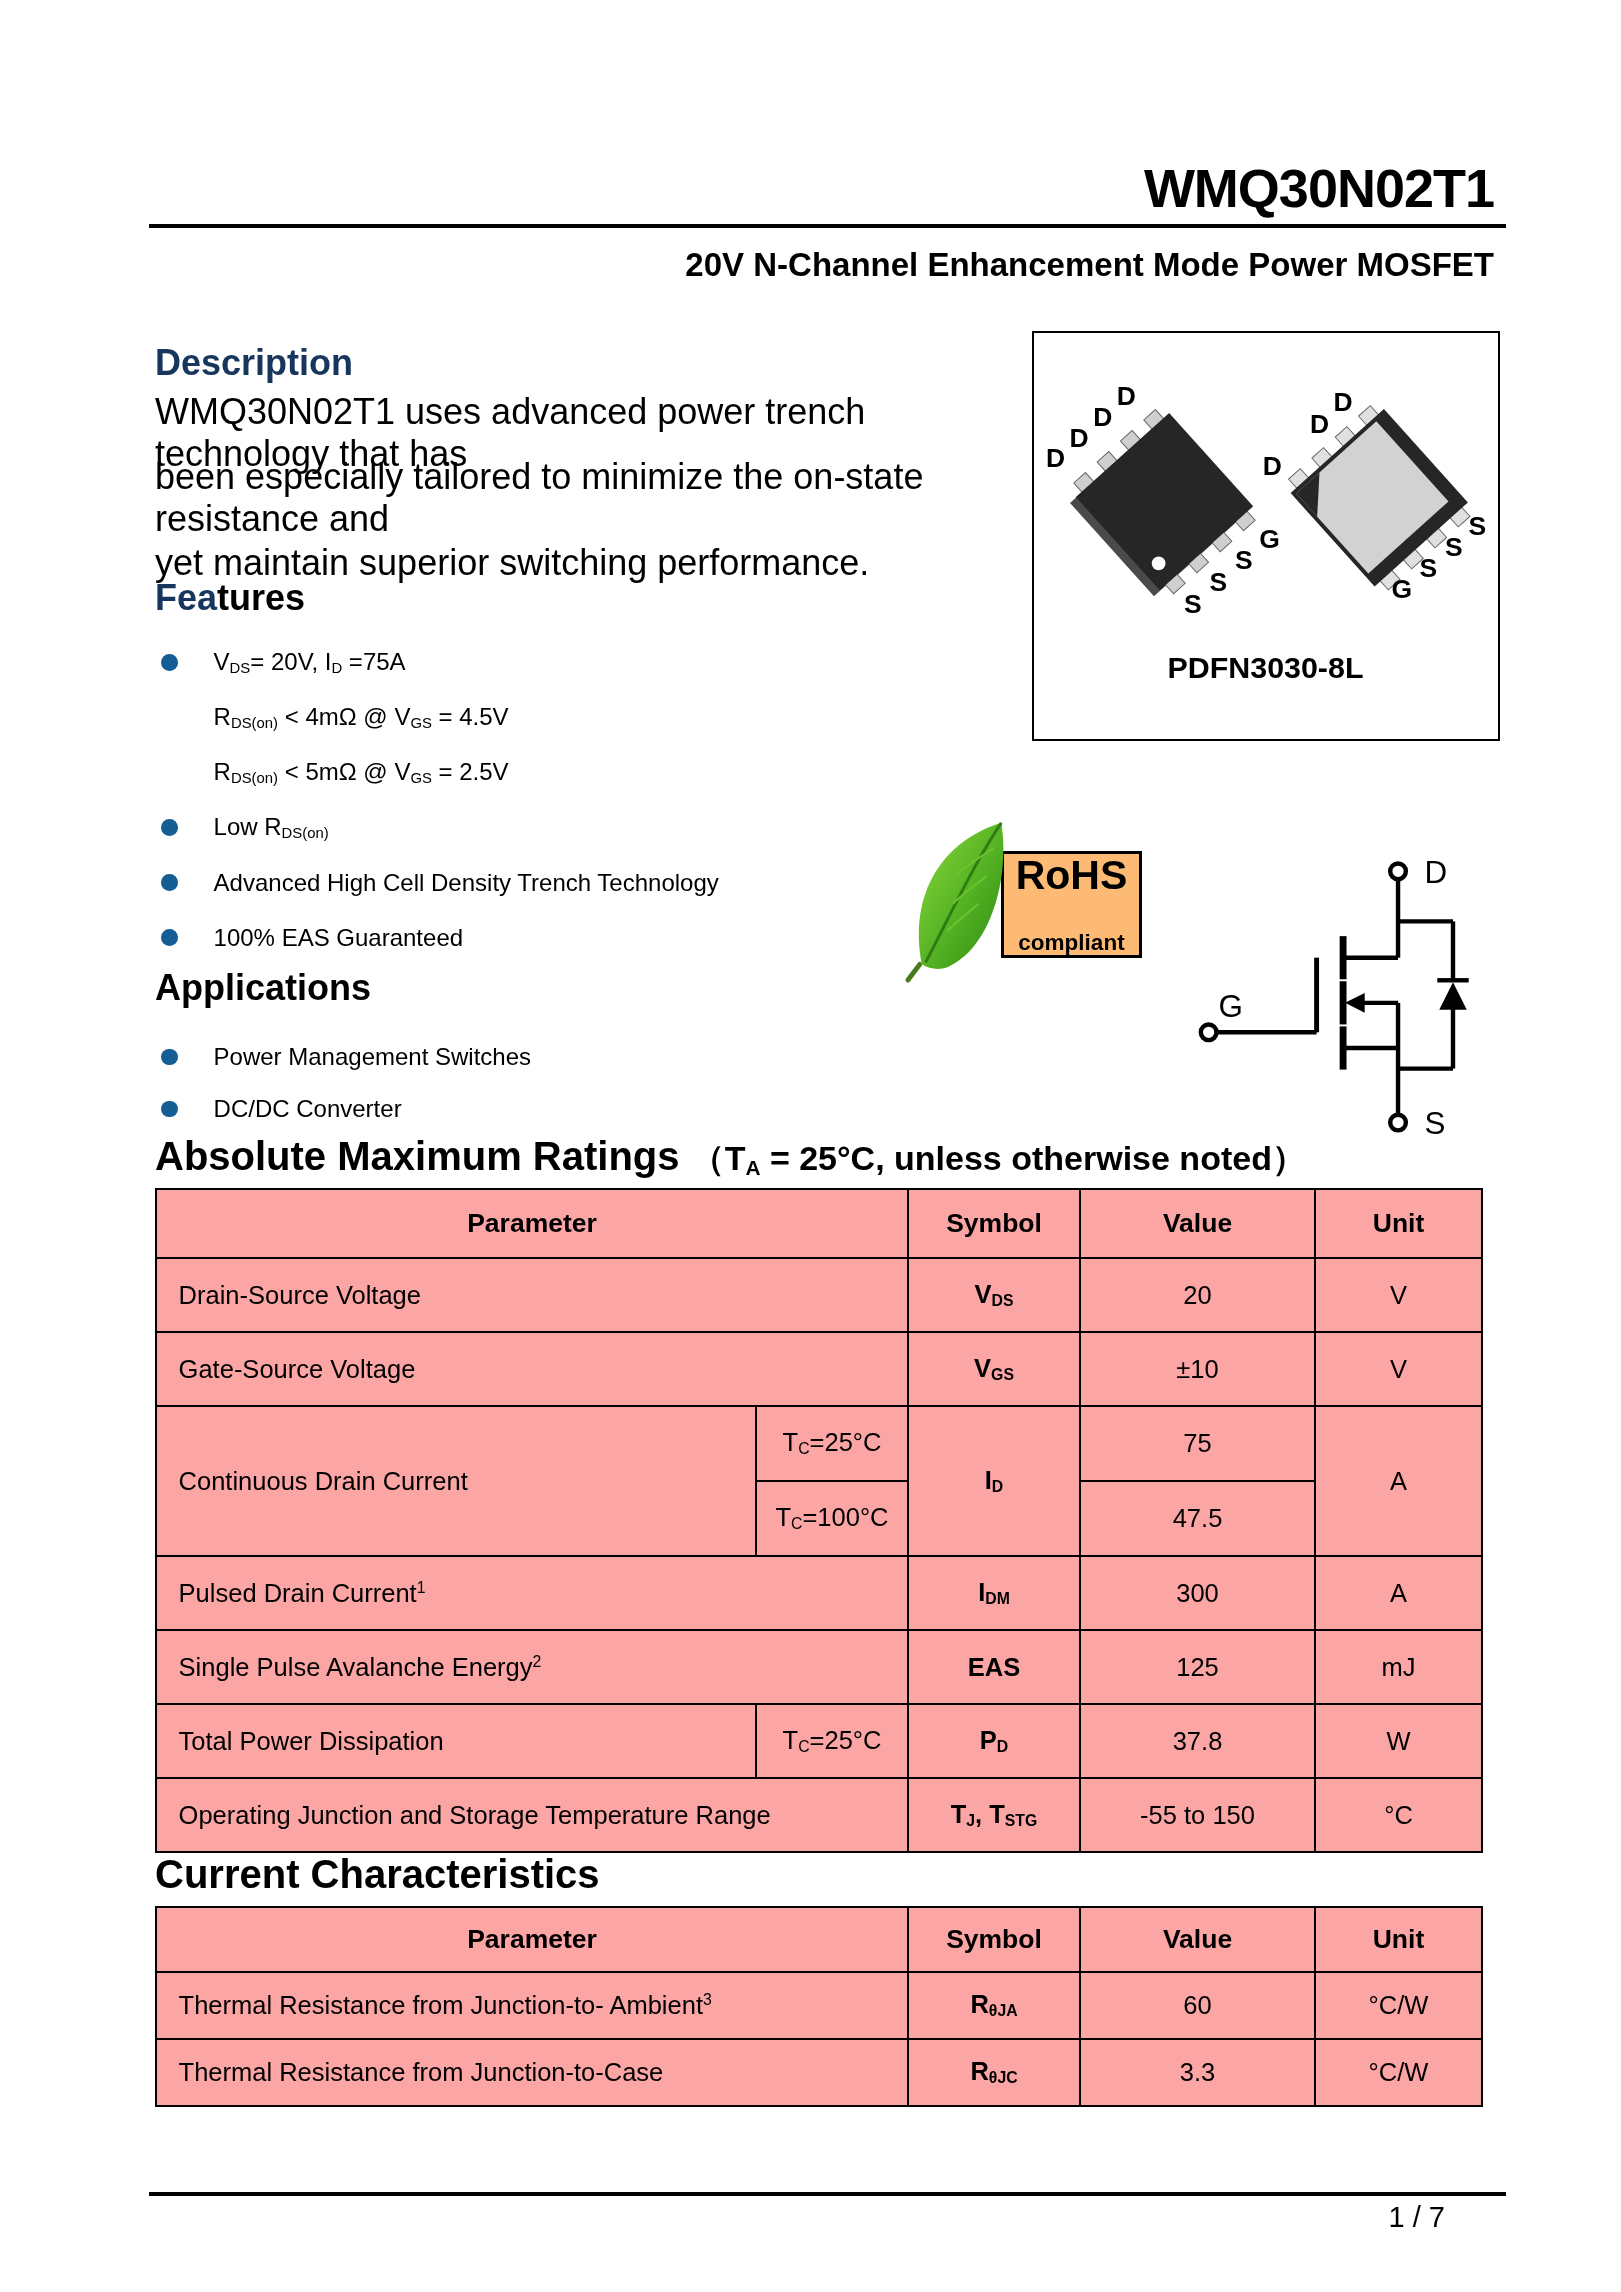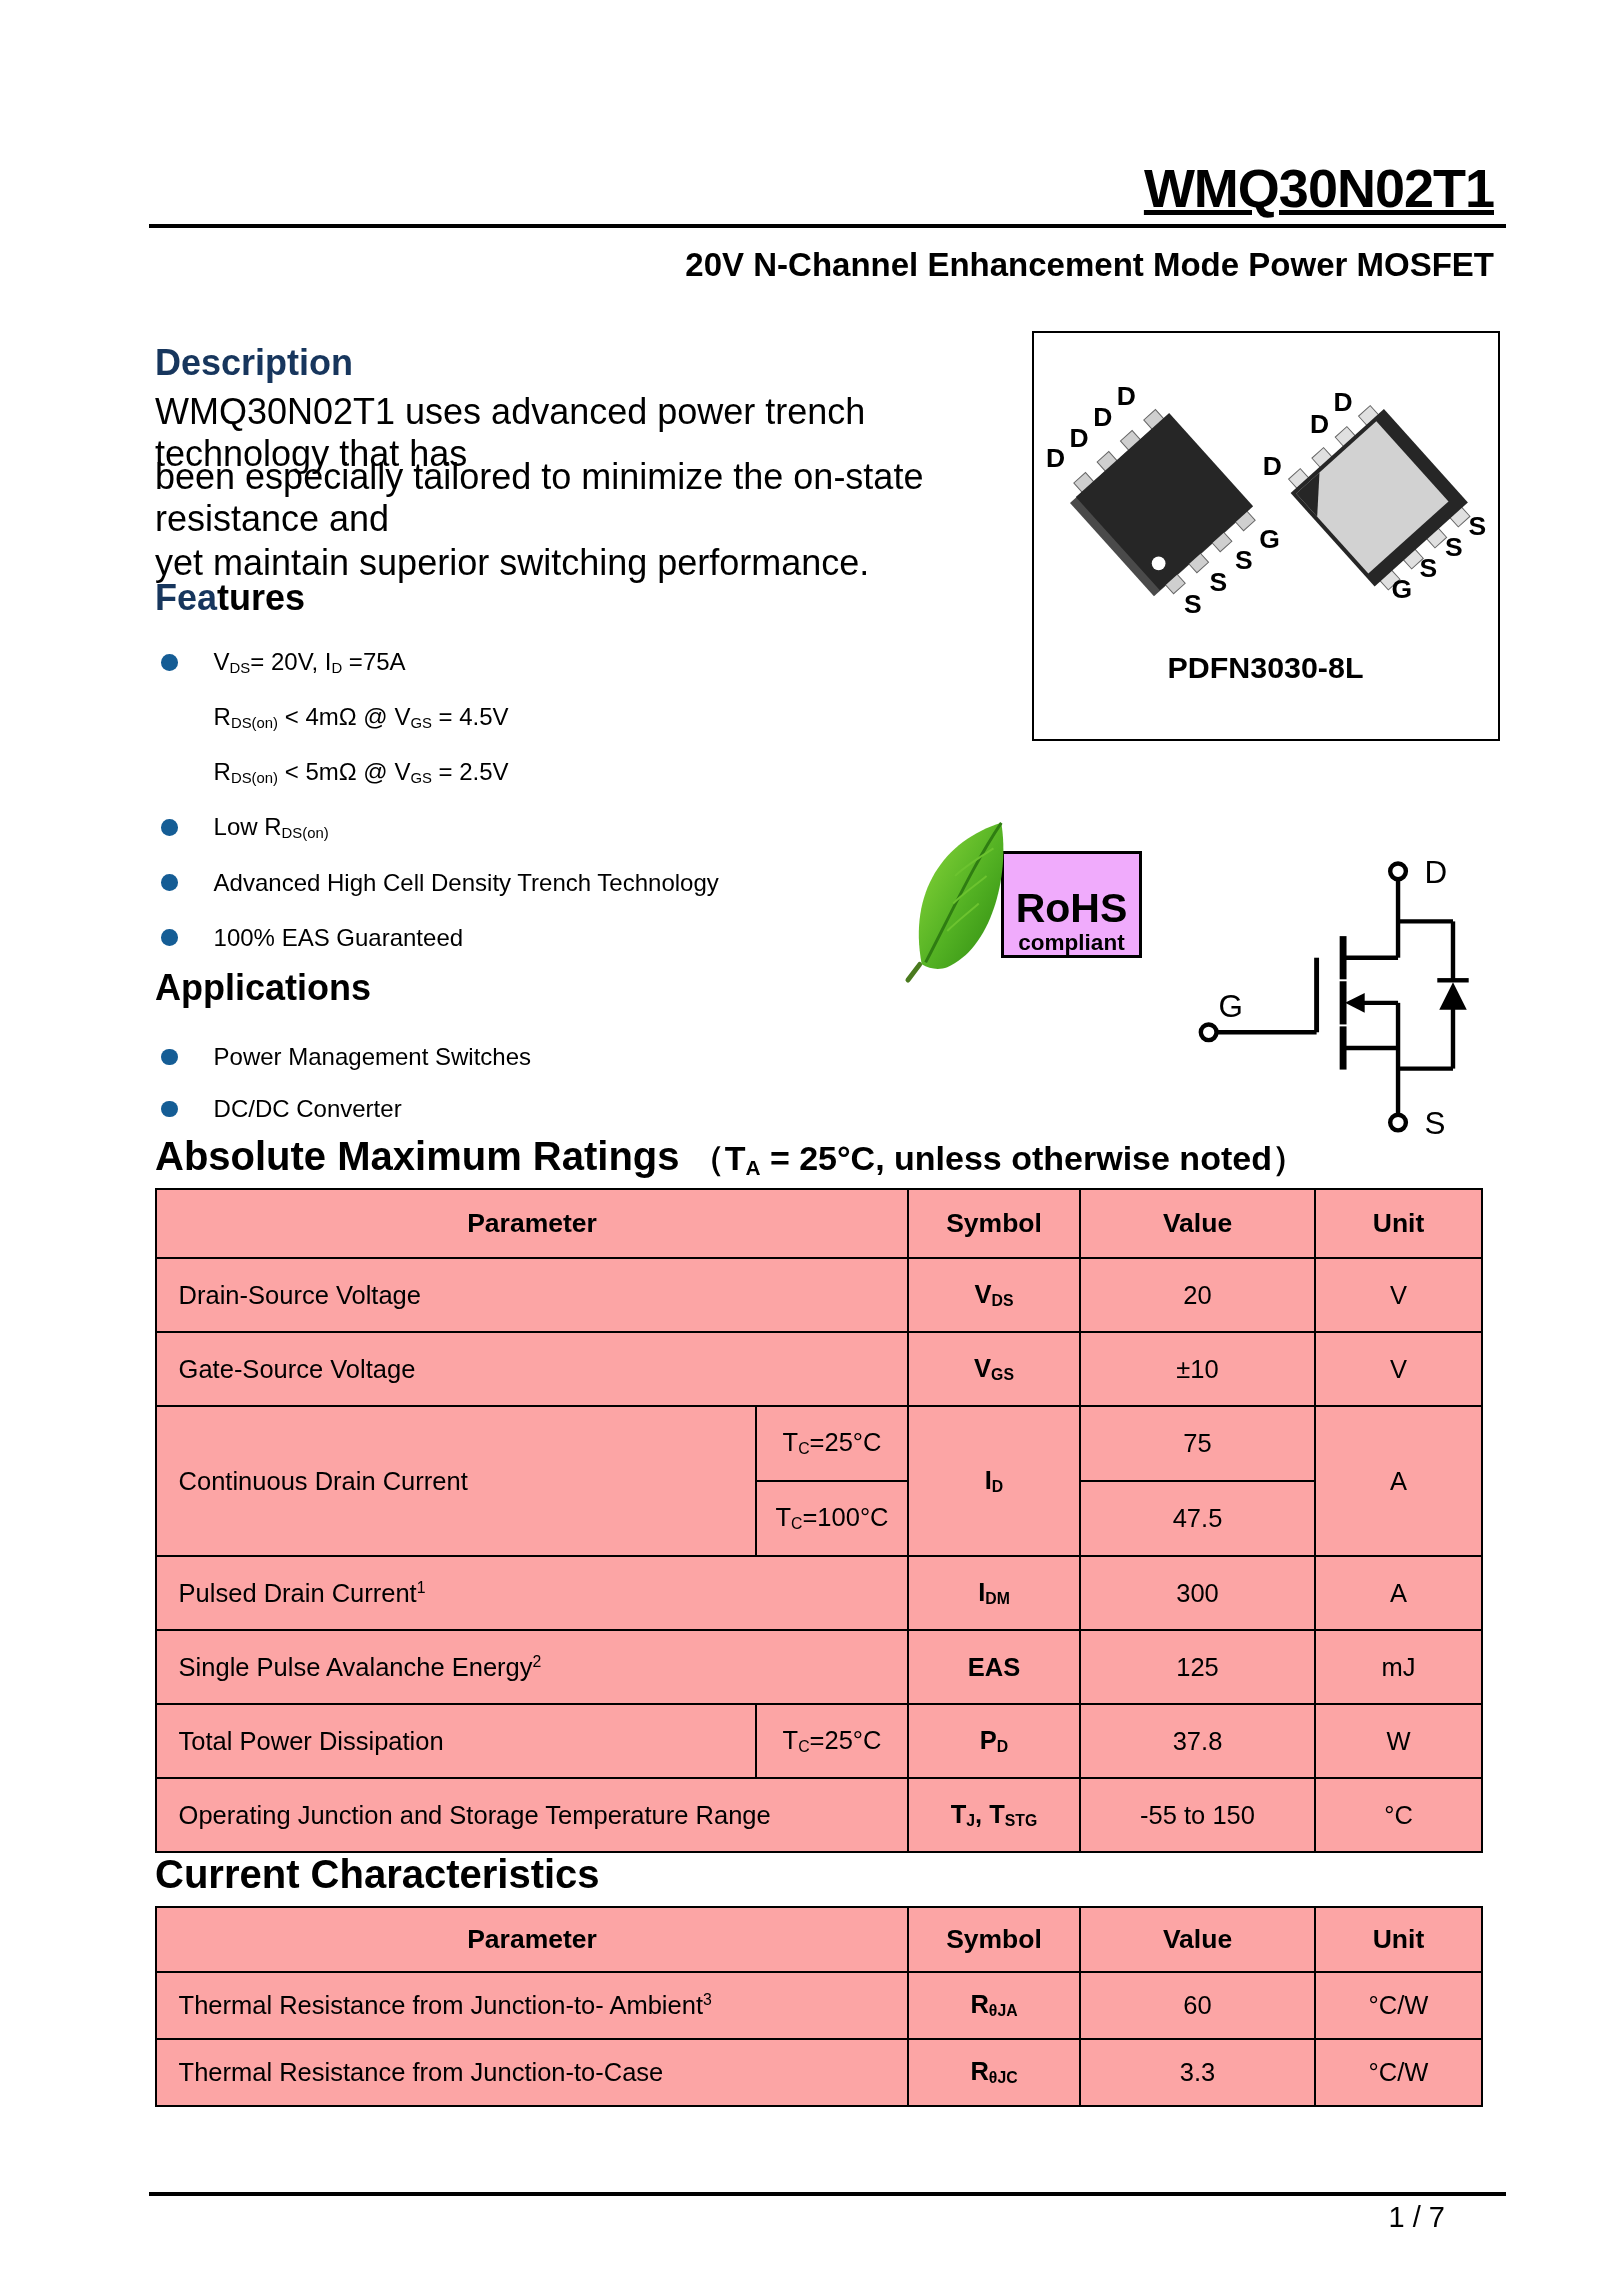--- a/index.html
+++ b/index.html
@@ -2,21 +2,21 @@
 <html><head>
 <meta charset="utf-8">
 <style>
   html,body{margin:0;padding:0;}
   body{
     width:1621px;height:2293px;position:relative;background:#ffffff;
     font-family:"Liberation Sans", sans-serif;color:#000;
   }
   .abs{position:absolute;}
   
-  .doc-title{right:127px;top:157px;font-size:54px;font-weight:bold;letter-spacing:-1px;text-decoration:underline;}
+  .doc-title{right:127px;top:157px;font-size:54px;font-weight:bold;letter-spacing:-1px;}
   .rule{left:149px;width:1357px;height:3.9px;background:#000;}
   .rule-top{top:224px;}
   .rule-bottom{top:2192px;}
   .doc-subtitle{right:127px;top:246px;font-size:33px;font-weight:bold;}
   
   .h-navy{color:#17365D;}
   .sec-h{font-size:36px;font-weight:bold;line-height:43px;}
   .sec-h2{font-size:40px;font-weight:bold;line-height:39px;}
   .navy{color:#17365D;}
   
@@ -39,22 +39,22 @@
     border:2.9px solid #000;border-left-width:2px;border-right-width:2px;
     font-size:25.5px;text-align:center;vertical-align:middle;padding:0;overflow:hidden;
   }
   .dtable th{font-weight:bold;font-size:26.5px;}
   .dtable td.param{text-align:left;padding-left:21.6px;}
   .dtable td.sym{font-weight:bold;}
   
   .pkg-box{left:1032px;top:331px;width:464px;height:406px;border:2.9px solid #000;background:#fff;}
   
   .rohs-wrap{left:900px;top:815px;width:257px;height:169px;}
-  .rohs-box{position:absolute;left:101px;top:36px;width:135px;height:101px;border:3.9px solid #000;background:#f0abfc;
-            display:flex;flex-direction:column;align-items:center;justify-content:flex-end;}
+  .rohs-box{position:absolute;left:101px;top:36px;width:135px;height:101px;border:3.9px solid #000;background:#fdba74;
+            display:flex;flex-direction:column;align-items:center;justify-content:space-between;}
   .rohs-title{font-size:41px;font-weight:bold;line-height:43px;}
   .rohs-sub{font-size:22.5px;font-weight:bold;line-height:25.5px;}
   .leaf-svg{position:absolute;left:0;top:0;}
   
   .mosfet-wrap{left:1191px;top:838px;width:314px;height:314px;}
   
   .page-num{right:176px;top:2201px;font-size:29px;margin-left:32px;}
   svg text{font-family:"Liberation Sans", sans-serif;}
 </style>
 </head>

